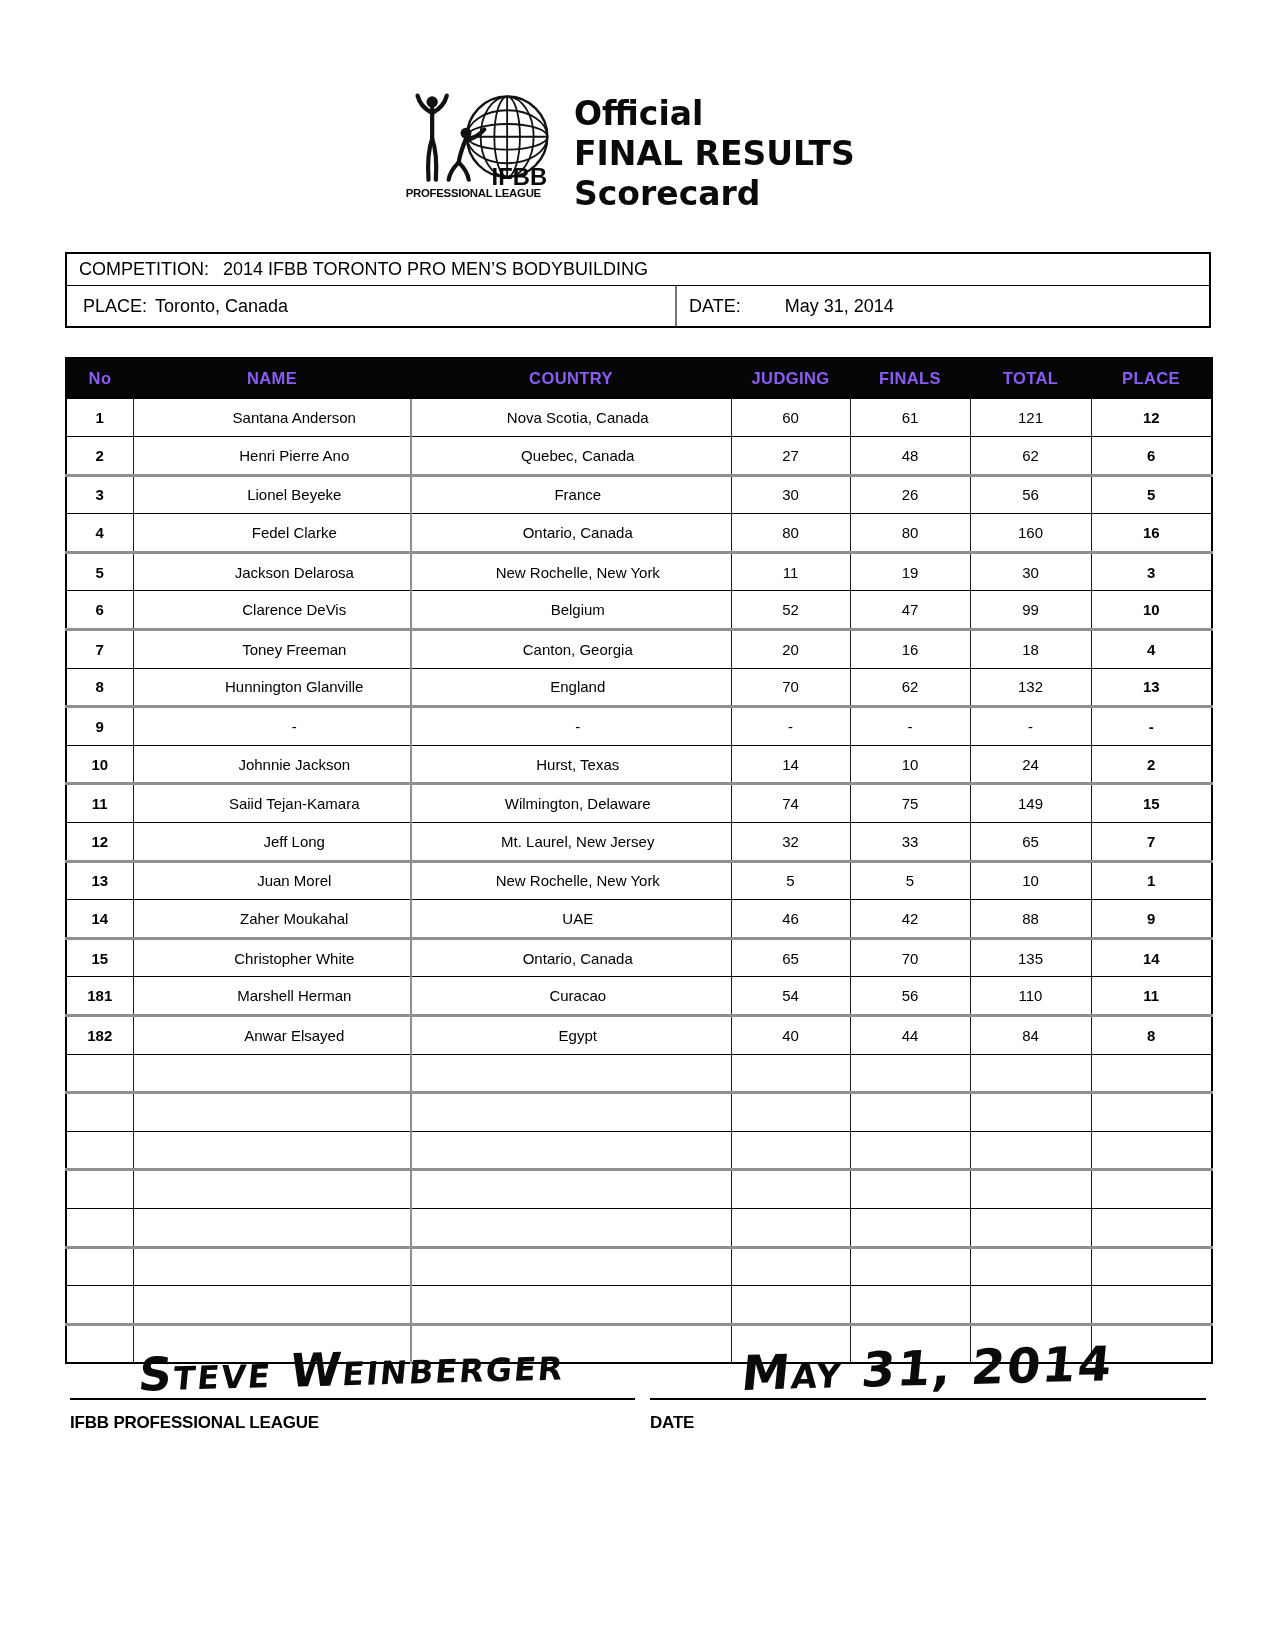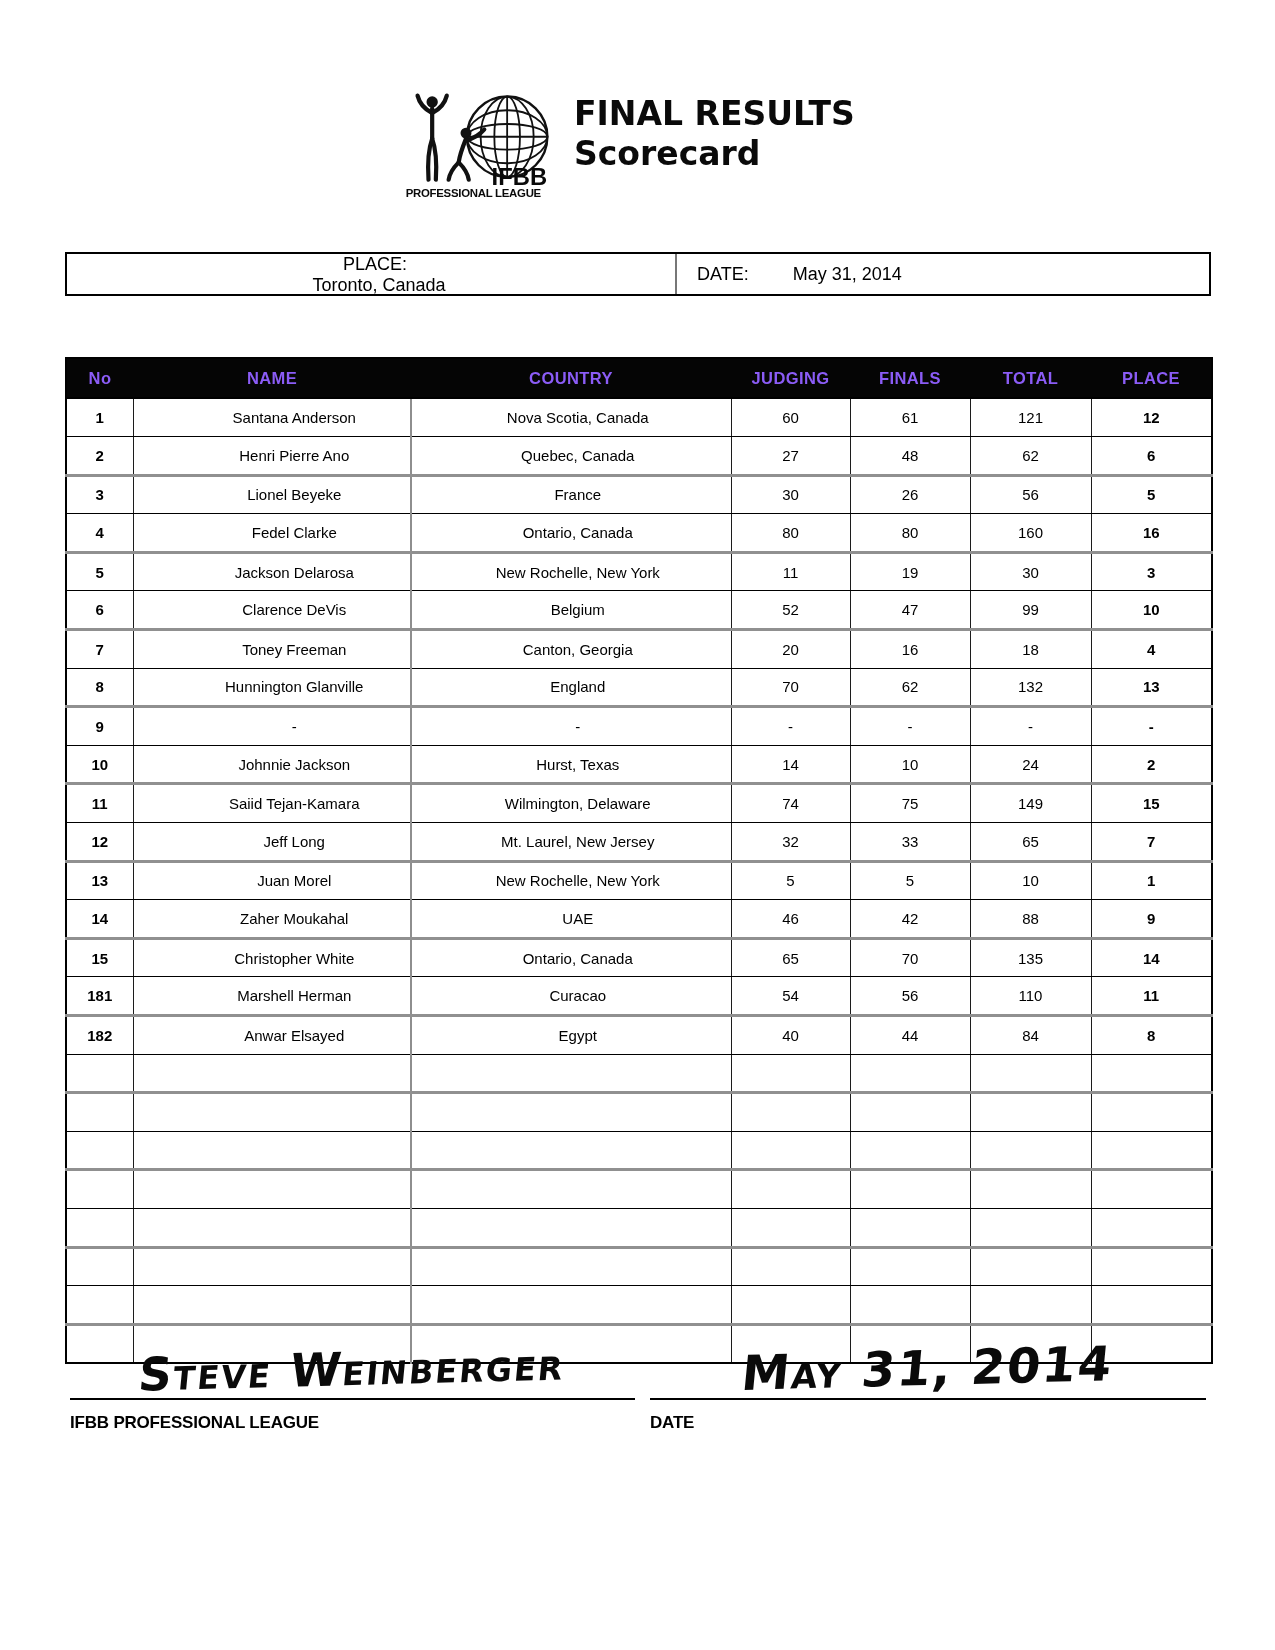--- a/index.html
+++ b/index.html
@@ -20,24 +20,24 @@
     border:2px solid #000;background:#fff;
   }
   .info-row1{
     height:31px;border-bottom:1px solid #000;display:flex;align-items:center;
     padding-left:12px;font-size:18px;white-space:pre;
   }
   .info-row1 .lbl{margin-right:14px;}
   .info-row2{height:40px;display:flex;align-items:stretch;font-size:18px;}
   .info-place{
     width:610px;box-sizing:border-box;border-right:2px solid #777;
-    display:flex;align-items:center;padding-left:16px;flex-direction:column;
+    display:flex;align-items:center;padding-left:16px;
   }
   .info-place .lbl{margin-right:8px;}
-  .info-date{flex:1;display:flex;align-items:center;padding-left:20px;}
+  .info-date{flex:1;display:flex;align-items:center;padding-left:12px;}
   .info-date .lbl{margin-right:44px;}
   
   table.results{
     position:absolute;left:65px;top:357px;width:1146px;table-layout:fixed;
     border-collapse:collapse;border:2px solid #000;background:#fff;
   }
   table.results th{
     background:#050505;color:#8b5cf6;font-weight:bold;font-size:16.5px;
     height:36px;border-bottom:2px solid #000;letter-spacing:.4px;
   }
@@ -103,25 +103,30 @@
         <path d="M70 54 C78 52 85 48 90 42"></path>
         <path d="M62 78 C68 84 72 90 73 97"></path>
         <path d="M62 78 C56 84 52 90 51 97"></path>
       </g>
       <text x="98" y="103" font-size="26" font-weight="bold" fill="#0a0a0a">IFBB</text>
       <text x="4" y="116" font-size="12.5" font-weight="bold" fill="#0a0a0a" letter-spacing="-0.3">PROFESSIONAL LEAGUE</text>
     </svg>
   </div>
 
   <div class="titleblock">
+    <div class="tl">Official</div>
     <div class="tl">FINAL RESULTS</div>
     <div class="tl">Scorecard</div>
   </div>
 
   <div class="infobox">
+    <div class="info-row1">
+      <span class="lbl">COMPETITION:</span>
+      <span>2014 IFBB TORONTO PRO MEN’S BODYBUILDING</span>
+    </div>
     <div class="info-row2">
       <div class="info-place">
         <span class="lbl">PLACE:</span>
         <span>Toronto, Canada</span>
       </div>
       <div class="info-date">
         <span class="lbl">DATE:</span>
         <span>May 31, 2014</span>
       </div>
     </div>

